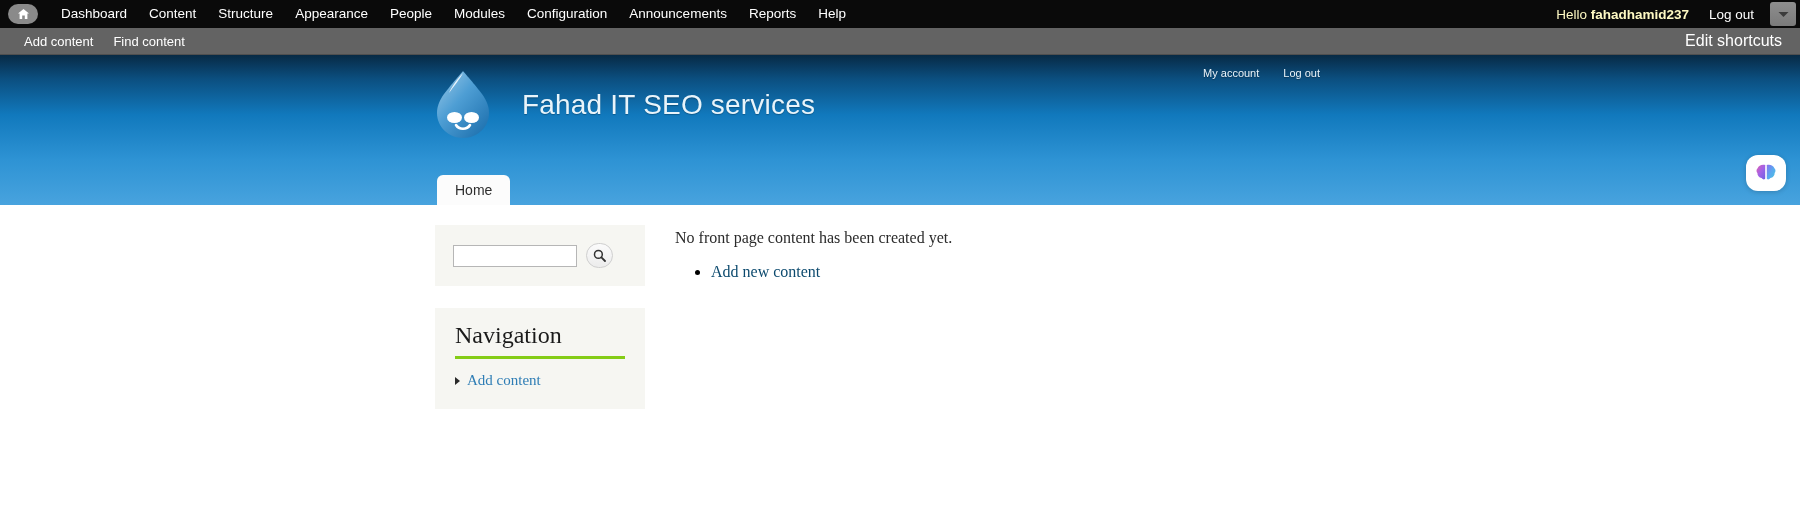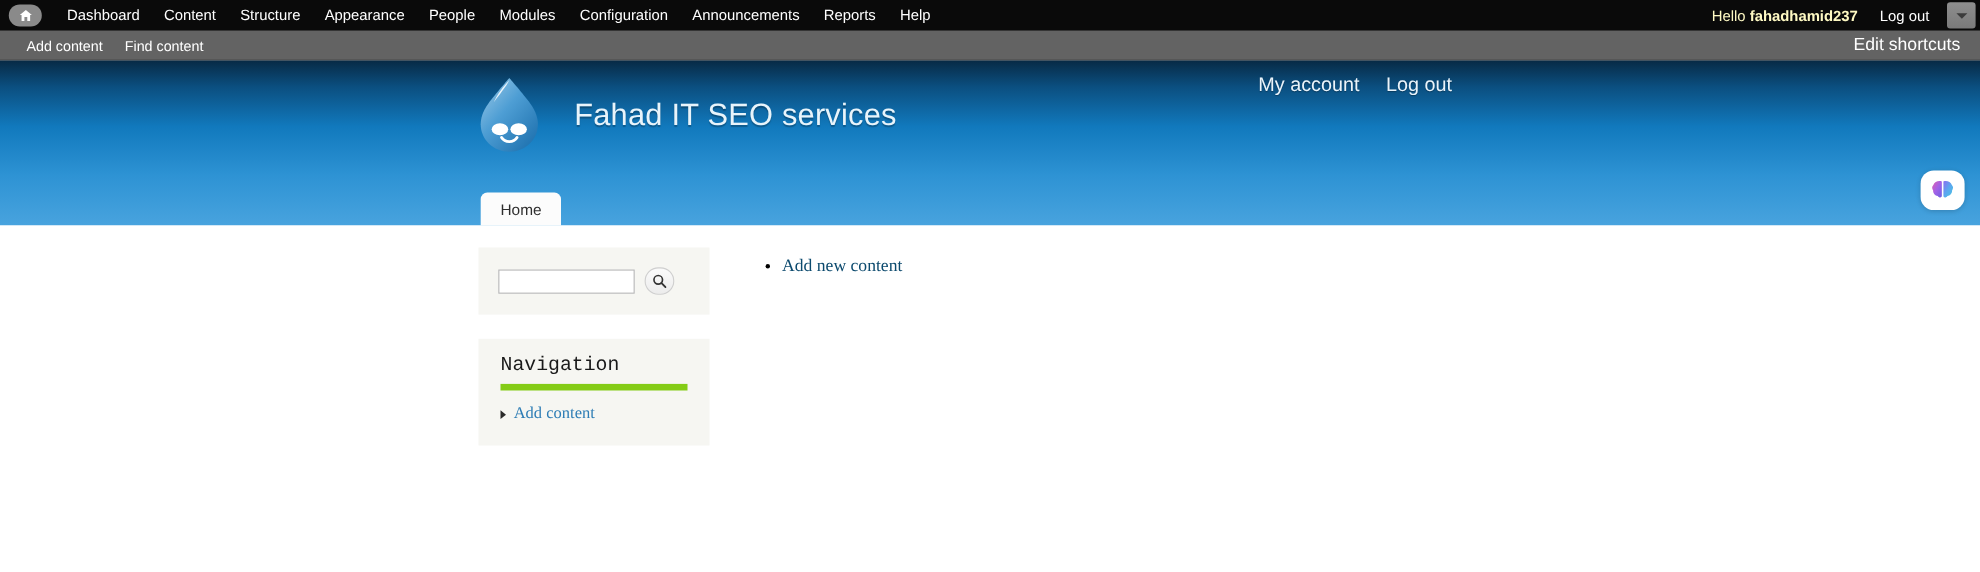--- a/index.html
+++ b/index.html
@@ -141,21 +141,21 @@
   }
   #header-user-links {
     position: absolute;
     right: 480px;
     top: 12px;
     display: flex;
     gap: 24px;
   }
   .header-user-link {
     color: #eaf4fb;
-    font-size: 18px;
+    font-size: 11px;
     text-decoration: none;
     text-shadow: 0 1px 1px rgba(0,0,0,0.3);
     white-space: nowrap;
     cursor: pointer;
   }
 
   #primary-tabs {
     position: absolute;
     left: 437px;
     bottom: 0;
@@ -219,26 +219,26 @@
     border: 1px solid #cfcfcf;
     background: linear-gradient(#fbfbfb, #ececec);
     display: flex;
     align-items: center;
     justify-content: center;
     cursor: pointer;
     padding: 0;
   }
 
   .block-title {
-    font-family: Liberation Mono, monospace;
-    font-size: 18px;
+    font-family: Liberation Serif, serif;
+    font-size: 24px;
     font-weight: normal;
     color: #1a1a1a;
     padding-bottom: 7px;
-    border-bottom: 6px solid #84cc16;
+    border-bottom: 3px solid #84cc16;
     margin-bottom: 11px;
   }
   .menu-list { list-style: none; }
   .menu-list li {
     display: flex;
     align-items: center;
     gap: 7px;
     padding: 2px 0;
   }
   .menu-bullet {
@@ -401,20 +401,21 @@
           <li>
             <span class="menu-bullet"></span>
             <a class="menu-link">Add content</a>
           </li>
         </ul>
       </div>
 
     </div>
 
     <div id="content-region">
+      <p id="no-content-text">No front page content has been created yet.</p>
       <ul id="content-actions">
         <li>
           <a class="content-action-link">Add new content</a>
         </li>
       </ul>
     </div>
 
     <div id="assistant-button">
       <svg width="22" height="20" viewBox="0 0 22 20" aria-hidden="true">
         <defs>

